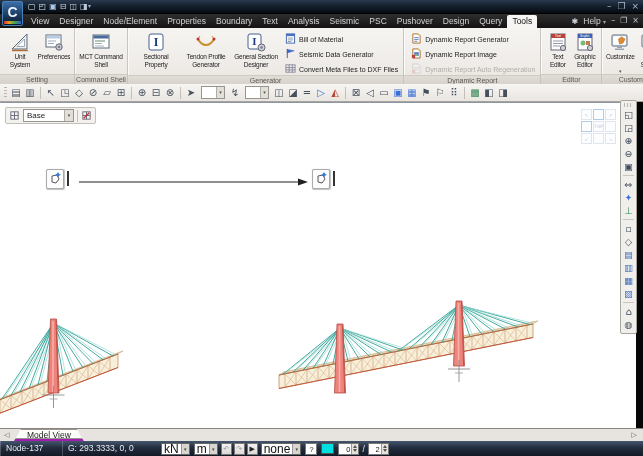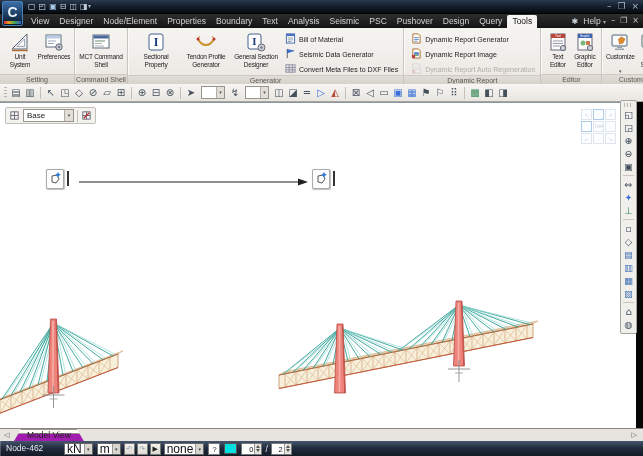--- a/index.html
+++ b/index.html
@@ -117,21 +117,21 @@
 
   
   .tabstrip{position:absolute;left:0;top:428px;width:643px;height:13px;background:#e7e4e0;
     border-top:1px solid #8a867f;}
   .tsarrow{position:absolute;top:2px;font-size:7px;color:#555;font-family:"DejaVu Sans",sans-serif;}
   .tsarrow.left{left:4px;}
   .tsarrow.right{right:6px;}
   .mvtab{position:absolute;left:14px;top:0;height:12px;padding:0 13px;background:#fcfcfb;
     font-size:8.5px;line-height:12px;color:#222;
     clip-path:polygon(7px 0, calc(100% - 7px) 0, 100% 100%, 0 100%);
-    border-bottom:7px solid #a21caf;box-shadow:inset 0 0 0 1px #9a958e;}
+    border-bottom:2px solid #a21caf;box-shadow:inset 0 0 0 1px #9a958e;}
 
   
   .statusbar{position:absolute;left:0;top:441px;width:643px;height:15px;
     background:linear-gradient(180deg,#46566e 0%,#222c3e 45%,#131a26 100%);
     display:flex;align-items:center;color:#e8edf4;font-size:8.5px;}
   .sbhelp{flex:1;padding-left:5px;white-space:nowrap;}
   .sbcell{border-left:1px solid rgba(255,255,255,.22);padding:0 5px;line-height:15px;white-space:nowrap;}
   .sbnode{width:62px;}
   .sbu{width:97px;}
   .sbg{width:97px;}
@@ -777,21 +777,22 @@
       </div>
   </div>
 
   <div class="tabstrip" data-name="view-tab-strip">
     <span class="tsarrow left" data-name="tab-scroll-left-icon">◁</span>
     <span class="mvtab" data-name="tab-model-view">Model View</span>
     <span class="tsarrow right" data-name="tab-scroll-right-icon">▷</span>
   </div>
 
   <div class="statusbar" data-name="status-bar">
-    <span class="sbcell sbnode" data-name="status-node">Node-462</span>
+    <span class="sbcell sbnode" data-name="status-node">Node-137</span>
+    <span class="sbcell sbg" data-name="status-global-coords">G: 293.3333, 0, 0</span>
     <span class="sbcombo" data-name="force-unit-combo">
       <span class="cval" data-name="force-unit-value">kN</span>
       <span class="carrow" data-name="chevron-down-icon">▾</span>
     </span>
     <span class="sbcombo" data-name="length-unit-combo">
       <span class="cval" data-name="length-unit-value">m</span>
       <span class="carrow" data-name="chevron-down-icon">▾</span>
     </span>
     <span class="sbnav" data-name="undo-view-button">↶</span>
     <span class="sbnav" data-name="redo-view-button">↷</span>

